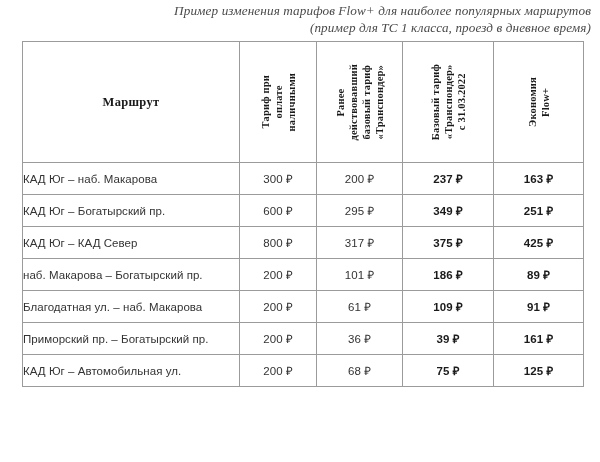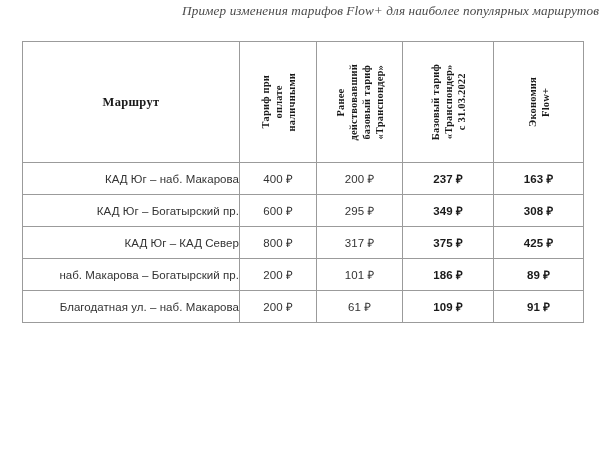--- a/index.html
+++ b/index.html
@@ -26,21 +26,20 @@
     left: 0;
     top: 2px;
     width: 591px;
     text-align: right;
     font-family: "Liberation Serif", serif;
     font-style: italic;
     font-size: 13.2px;
     line-height: 17px;
     color: #4a4a4a;
     letter-spacing: 0.1px;
-    margin-left: 8px;
   }
   .title-line { display: block; white-space: nowrap; }
 
   
   .tbl-wrap {
     position: absolute;
     left: 22px;
     top: 41px;
     width: 561px;
   }
@@ -92,21 +91,21 @@
     letter-spacing: 0.2px;
   }
   th.green, td.green { background: #c6dcae; }
 
   
   tbody tr { height: 32px; }
   td.route {
     font-size: 11.5px;
     color: #333333;
     padding-left: 9px;
-    text-align: right;
+    text-align: left;
     white-space: nowrap;
     letter-spacing: 0.05px;
   }
   td.num {
     font-size: 11.5px;
     color: #333333;
     text-align: center;
     letter-spacing: 0.05px;
   }
   td.num.bold {
@@ -114,20 +113,21 @@
     color: #1b1b1b;
   }
 </style>
 </head>
 <body>
 
 <div class="page">
 
   <div class="title-block">
     <span class="title-line">Пример изменения тарифов Flow+ для наиболее популярных маршрутов</span>
+    <span class="title-line">(пример для ТС 1 класса, проезд в дневное время)</span>
   </div>
 
   <div class="tbl-wrap">
     <table class="tariff">
       <colgroup>
         <col class="c-route">
           <col class="c-cash">
           <col class="c-prev">
           <col class="c-base">
           <col class="c-save">
@@ -161,31 +161,31 @@
             <div class="vert-wrap">
               <span class="vert">Экономия
 Flow+</span>
             </div>
           </th>
         </tr>
       </thead>
       <tbody id="tbody">
           <tr>
             <td class="route">КАД Юг – наб. Макарова</td>
-            <td class="num">400 ₽</td>
+            <td class="num">300 ₽</td>
             <td class="num">200 ₽</td>
             <td class="num bold green">237 ₽</td>
             <td class="num bold green">163 ₽</td>
           </tr>
           <tr>
             <td class="route">КАД Юг – Богатырский пр.</td>
             <td class="num">600 ₽</td>
             <td class="num">295 ₽</td>
             <td class="num bold green">349 ₽</td>
-            <td class="num bold green">308 ₽</td>
+            <td class="num bold green">251 ₽</td>
           </tr>
           <tr>
             <td class="route">КАД Юг – КАД Север</td>
             <td class="num">800 ₽</td>
             <td class="num">317 ₽</td>
             <td class="num bold green">375 ₽</td>
             <td class="num bold green">425 ₽</td>
           </tr>
           <tr>
             <td class="route">наб. Макарова – Богатырский пр.</td>
@@ -194,17 +194,31 @@
             <td class="num bold green">186 ₽</td>
             <td class="num bold green">89 ₽</td>
           </tr>
           <tr>
             <td class="route">Благодатная ул. – наб. Макарова</td>
             <td class="num">200 ₽</td>
             <td class="num">61 ₽</td>
             <td class="num bold green">109 ₽</td>
             <td class="num bold green">91 ₽</td>
           </tr>
+          <tr>
+            <td class="route">Приморский пр. – Богатырский пр.</td>
+            <td class="num">200 ₽</td>
+            <td class="num">36 ₽</td>
+            <td class="num bold green">39 ₽</td>
+            <td class="num bold green">161 ₽</td>
+          </tr>
+          <tr>
+            <td class="route">КАД Юг – Автомобильная ул.</td>
+            <td class="num">200 ₽</td>
+            <td class="num">68 ₽</td>
+            <td class="num bold green">75 ₽</td>
+            <td class="num bold green">125 ₽</td>
+          </tr>
         </tbody>
     </table>
   </div>
 
 </div>
 
 </body></html>

